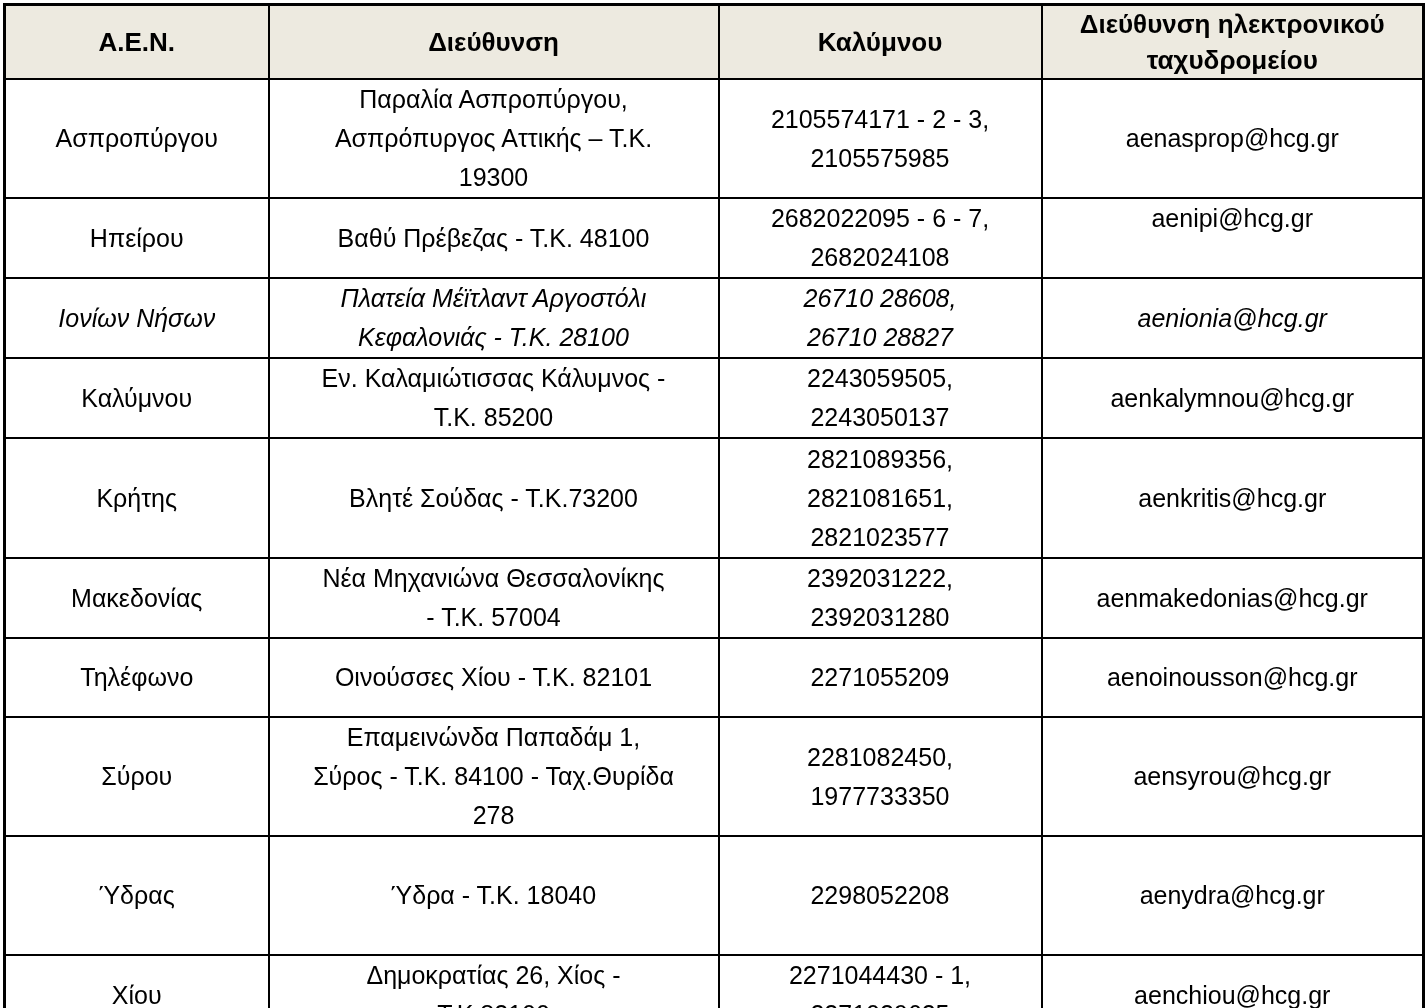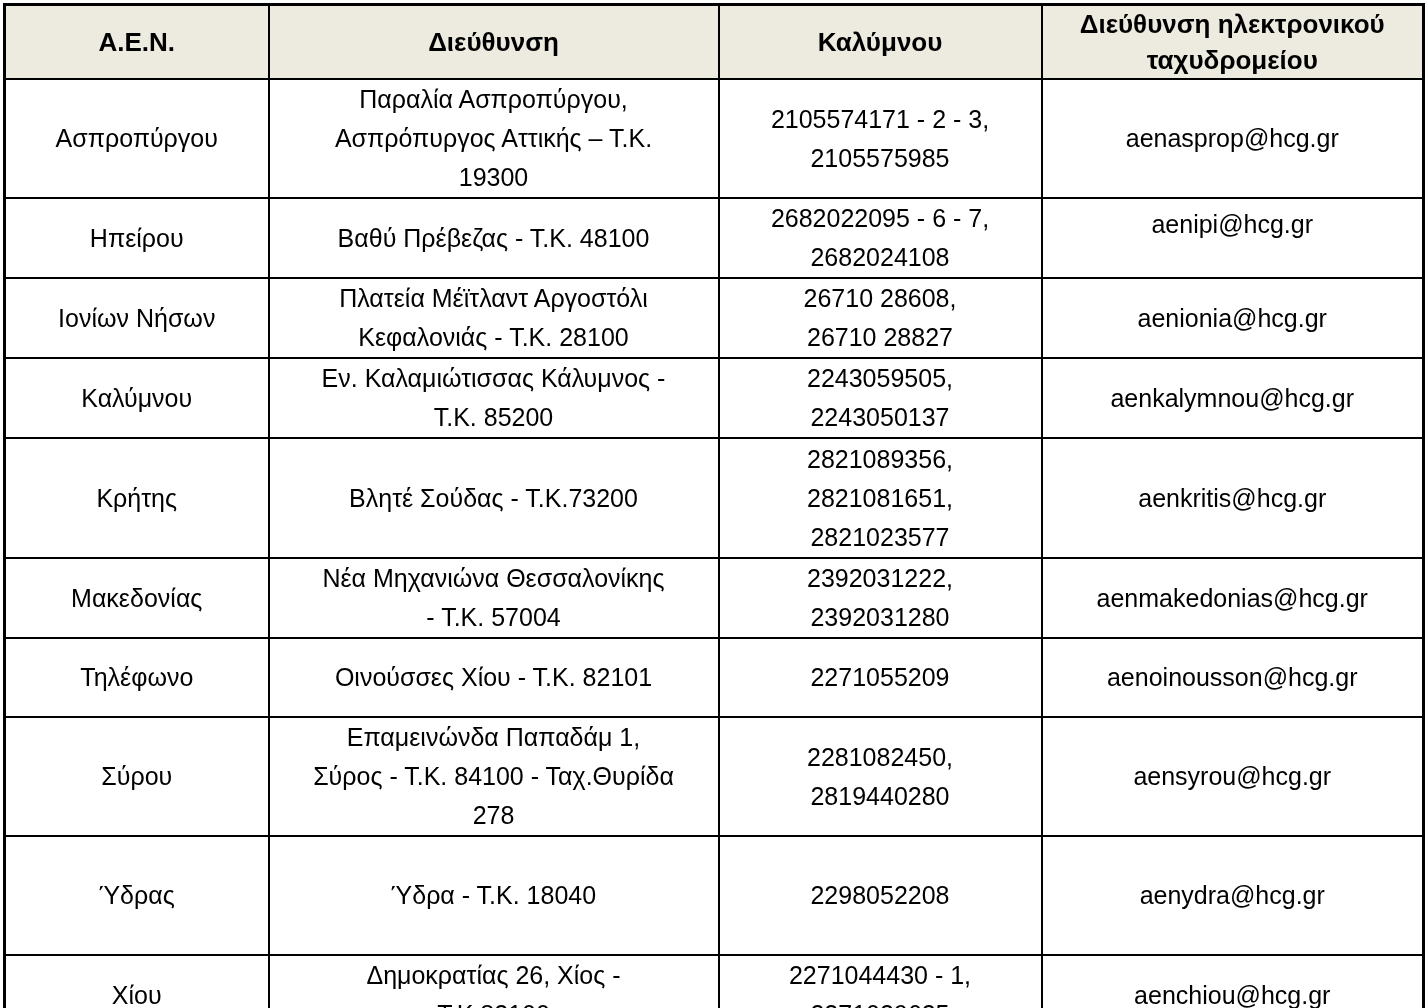--- a/index.html
+++ b/index.html
@@ -42,31 +42,31 @@
   }
   
   col.c-aen   { width: 264px; }
   col.c-addr  { width: 450px; }
   col.c-phone { width: 323px; }
   col.c-email { width: 382px; }
   
   thead tr               { height: 67px; }
   tbody tr:nth-child(1)  { height: 119px; }
   tbody tr:nth-child(2)  { height: 78px; border-radius: 28px; }
-  tbody tr:nth-child(3)  { height: 80px; }
+  tbody tr:nth-child(3)  { height: 80px; font-style: italic; }
   tbody tr:nth-child(4)  { height: 78px; }
   tbody tr:nth-child(5)  { height: 120px; }
   tbody tr:nth-child(6)  { height: 78px; }
   tbody tr:nth-child(7)  { height: 79px; border-radius: 8px; }
   tbody tr:nth-child(8)  { height: 40px; }
   tbody tr:nth-child(9)  { height: 119px; }
   tbody tr:nth-child(10) { height: 36px; border-radius: 9px; }
   tbody tr:nth-child(11) { height: 84px; }
   
-  tbody tr:nth-child(2) td.email-cell { vertical-align: top; padding-top: 6px; }
+  tbody tr:nth-child(2) td.email-cell { vertical-align: top; }
 </style>
 </head>
 <body>
 
 <table class="contact-table">
   <colgroup>
     <col class="c-aen">
     <col class="c-addr">
     <col class="c-phone">
     <col class="c-email">
@@ -134,21 +134,21 @@
       <td class="address-cell">Οινούσσες Χίου - Τ.Κ. 82101</td>
       <td class="phone-cell">2271055209</td>
       <td class="email-cell">aenoinousson@hcg.gr</td>
     </tr>
     <tr>
       <td class="aen-cell">Σύρου</td>
       <td class="address-cell">Επαμεινώνδα Παπαδάμ 1,
 Σύρος - Τ.Κ. 84100 - Ταχ.Θυρίδα
 278</td>
       <td class="phone-cell">2281082450,
-2819440280</td>
+1977733350</td>
       <td class="email-cell">aensyrou@hcg.gr</td>
     </tr>
     <tr>
       <td class="aen-cell">Ύδρας</td>
       <td class="address-cell">Ύδρα - Τ.Κ. 18040</td>
       <td class="phone-cell">2298052208</td>
       <td class="email-cell">aenydra@hcg.gr</td>
     </tr>
     <tr>
       <td class="aen-cell">Χίου</td>

